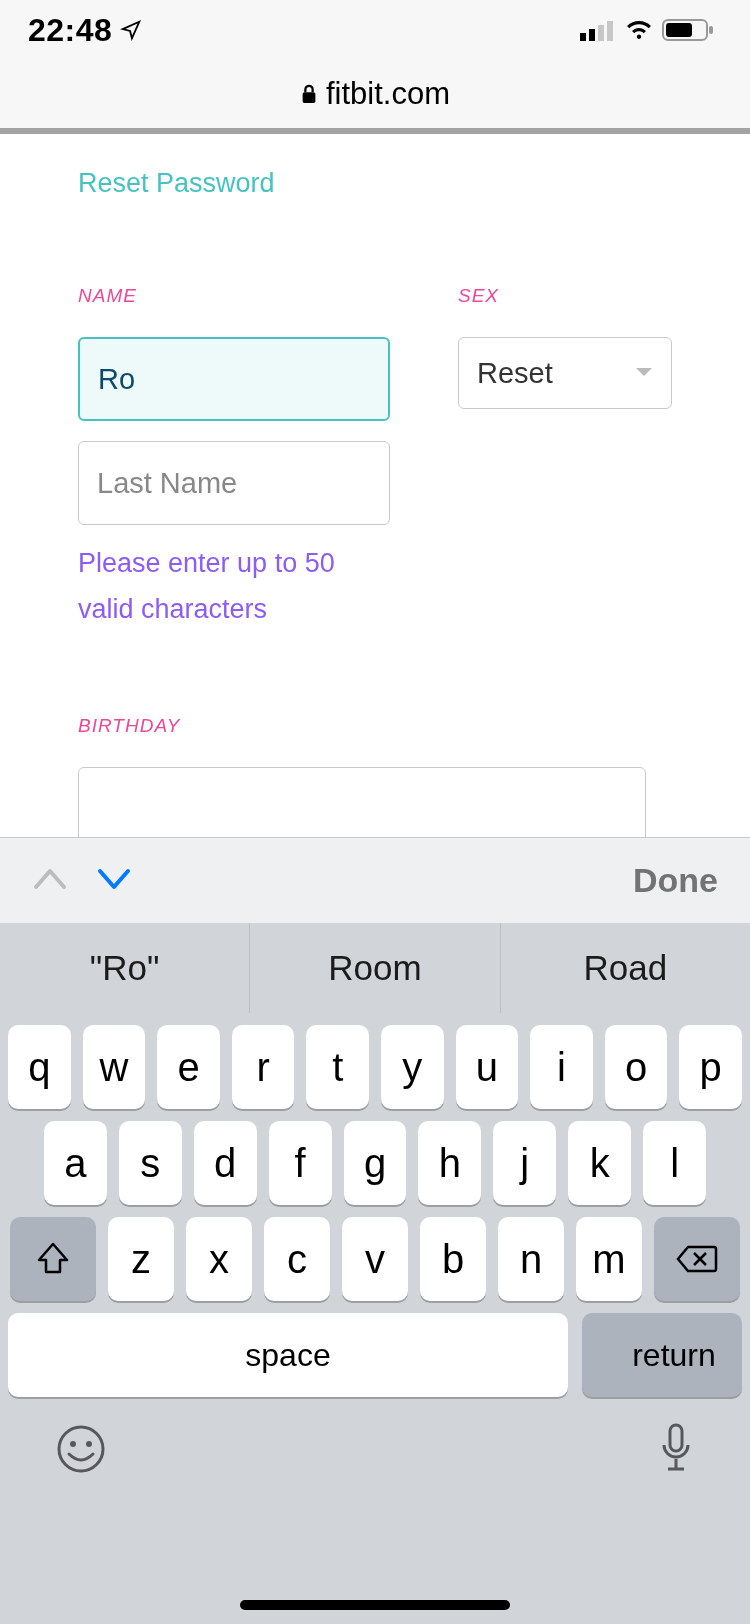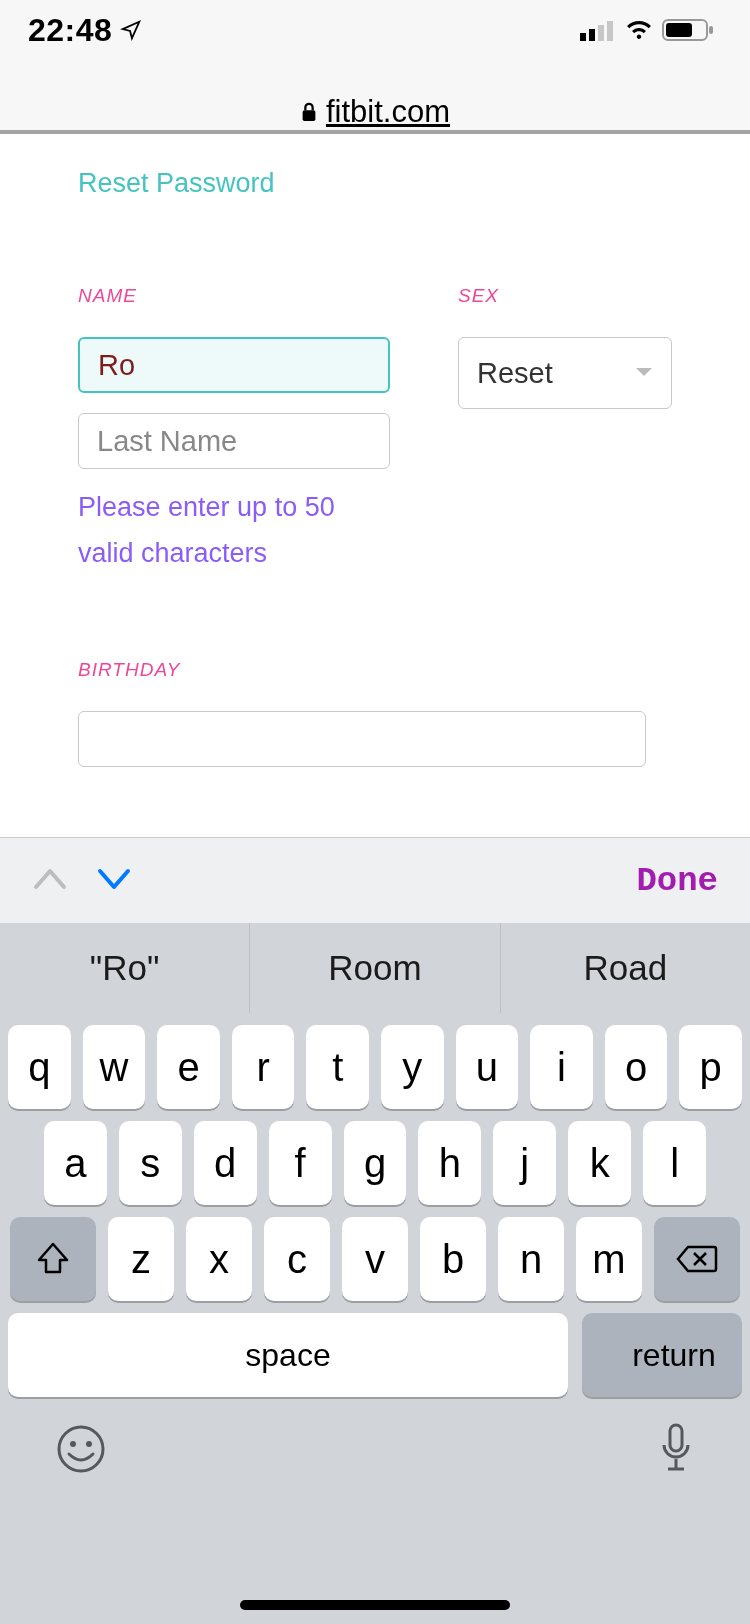--- a/index.html
+++ b/index.html
@@ -5,46 +5,46 @@
     * { margin:0; padding:0; box-sizing:border-box; font-family:-apple-system,BlinkMacSystemFont,"Helvetica Neue",Arial,sans-serif; }
     html,body { width:750px; height:1624px; background:#f7f7f7; overflow:hidden; position:relative; }
 
     
     .statusbar { width:100%; height:60px; display:flex; justify-content:space-between; align-items:center; padding:0 36px 0 28px; font-weight:600; color:#000; }
     .sb-left { display:flex; align-items:center; gap:8px; font-size:32px; letter-spacing:0.5px; }
     .sb-right { display:flex; align-items:center; gap:8px; }
     .sig svg,.wifi svg,.batt svg,.navarrow svg{display:block;}
 
     
-    .browserbar { height:74px; display:flex; align-items:flex-end; justify-content:center; border-bottom:4px solid #a3a3a3;text-decoration:underline; }
+    .browserbar { height:74px; display:flex; align-items:center; justify-content:center; border-bottom:6px solid #a3a3a3; }
     .urlwrap { display:flex; align-items:center; gap:8px; color:#000; font-size:31px; }
     .lock svg{display:block;}
 
     
     .content { background:#fff; width:100%; height:705px; overflow:hidden; padding:34px 78px 0 78px; }
     .reset-link { color:#45c3c1; font-size:27px; font-weight:400; }
     .form-cols { display:flex; margin-top:86px; gap:56px;}
     .col { flex:1; }
     .sectionlabel { color:#ec4899; font-size:19px; letter-spacing:1px; font-weight:500; margin-bottom:30px;font-style:italic; }
-    .input { width:100%; height:56px; border:1px solid #c9c9c9; border-radius:6px; padding:0 18px; font-size:29px; color:#7f1d1d; }
+    .input { width:100%; height:84px; border:1px solid #c9c9c9; border-radius:6px; padding:0 18px; font-size:29px; color:#0c4a6e; }
     .input::placeholder { color:#888; }
     .input.focus { border:2px solid #45c3c1; background:#eef9f9; }
     .input.first { width:312px; }
     .input.last { width:312px; margin-top:20px; }
     .select { width:214px; height:72px; border:1px solid #c9c9c9; border-radius:6px; padding:0 18px; font-size:29px; display:flex; align-items:center; justify-content:space-between; color:#333; }
     .chev-down svg{display:block;}
     .error { color:#8b5cf6; font-size:27px; margin-top:16px; line-height:1.7; max-width:300px; }
 
     .birthday-block { margin-top:82px; }
     .input.birthday { width:568px; }
 
     
     .kbd-acc { position:absolute; top:837px; left:0; width:100%; height:86px; background:#eff0f1; border-top:1px solid #c9c9c9; display:flex; align-items:center; justify-content:space-between; padding:0 32px; }
     .acc-arrows { display:flex; align-items:center; gap:28px; }
-    .done { color:#a21caf; font-size:34px; font-weight:600;font-family:Liberation Mono, monospace; }
+    .done { color:#737373; font-size:34px; font-weight:600; }
 
     
     .keyboard { position:absolute; top:923px; left:0; width:100%; height:701px; background:#d1d4d9; }
     .sugrow { height:90px; display:flex; }
     .sug { flex:1; display:flex; align-items:center; justify-content:center; font-size:35px; color:#1b1b1b; border-right:1px solid #bdbfc3; }
     .sug:last-child { border-right:none; }
 
     .krow { display:flex; justify-content:center; gap:12px; margin-top:12px; padding:0 8px; }
     .key { background:#fff; border-radius:10px; width:66px; height:84px; display:flex; align-items:center; justify-content:center; font-size:40px; color:#000; box-shadow:0 2px 0 rgba(0,0,0,0.25); }
     .krow.r2 { padding:0 44px; }

